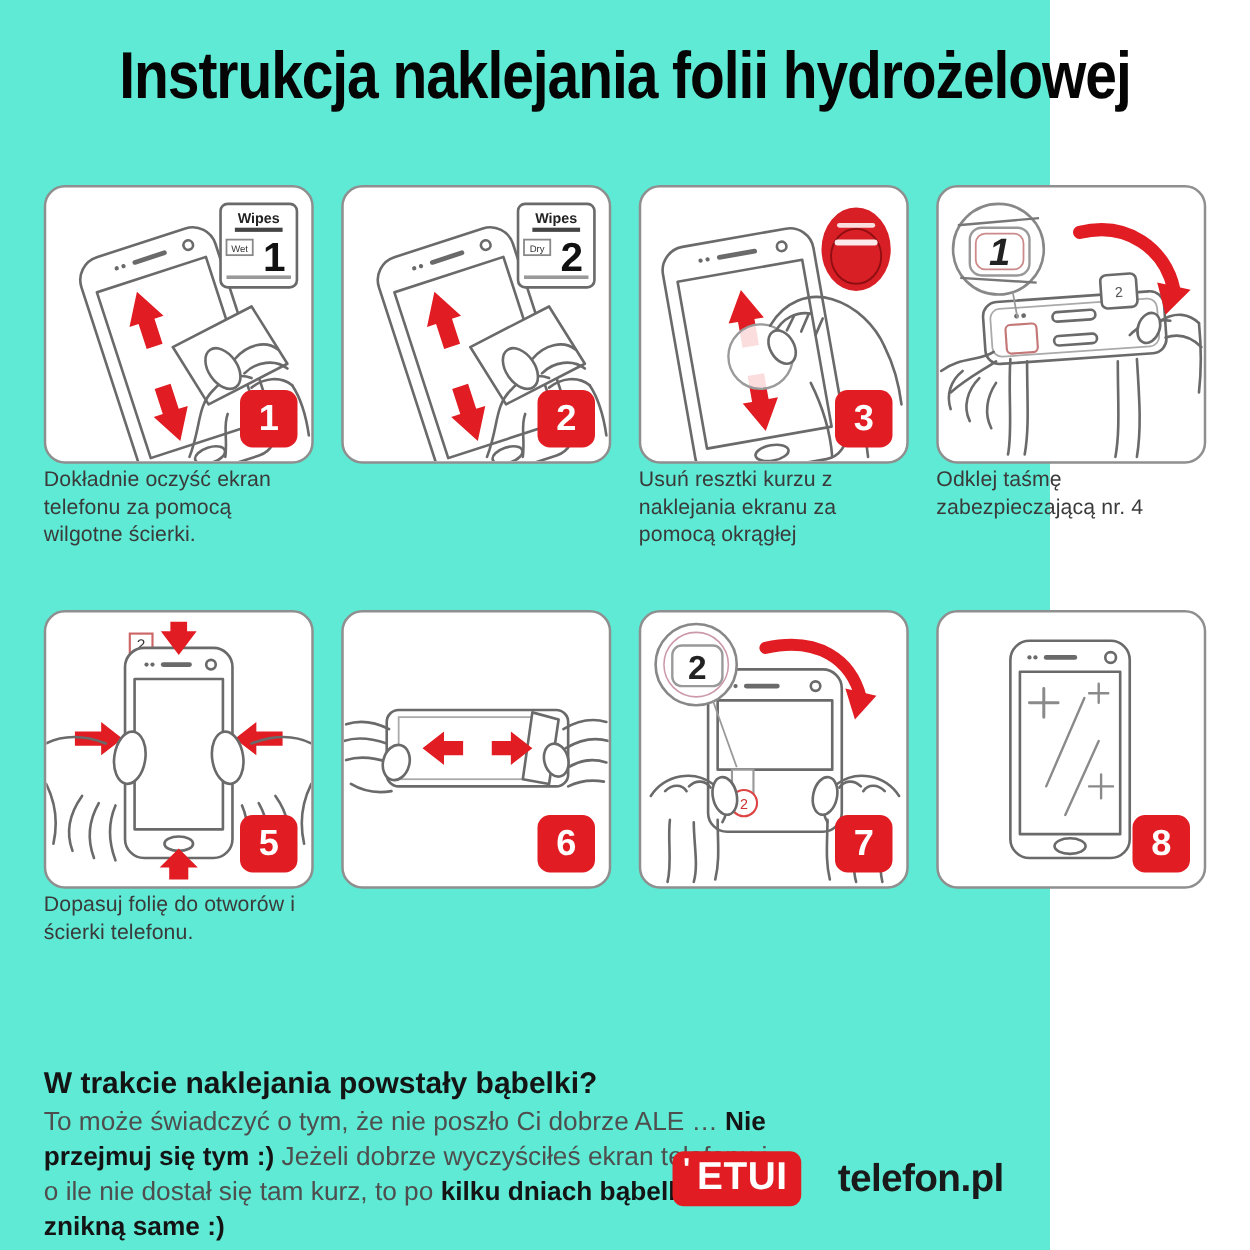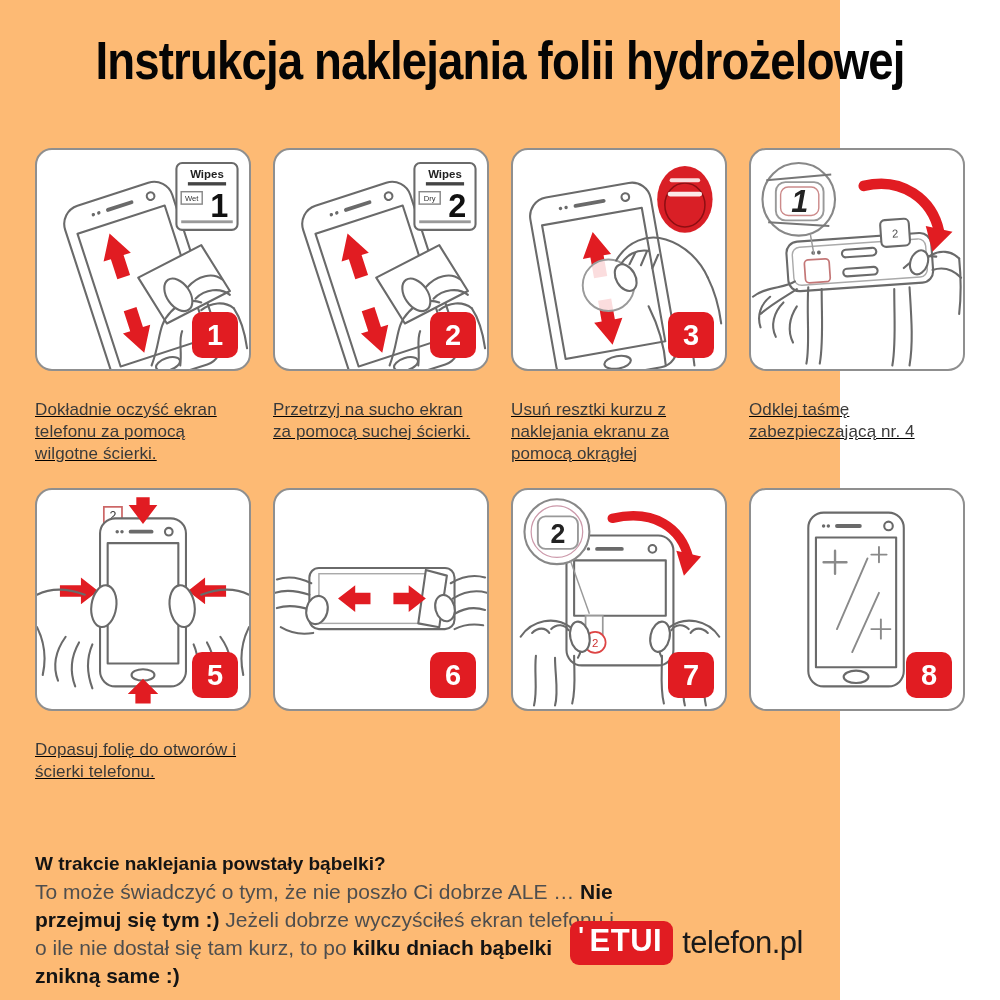--- a/index.html
+++ b/index.html
@@ -1,50 +1,50 @@
 <!DOCTYPE html>
 <html><head>
 <meta charset="utf-8">
 <style>
   * { margin:0; padding:0; box-sizing:border-box; }
   html,body { width:1000px; height:1000px; background:#ffffff; overflow:hidden;
               font-family:"Liberation Sans", sans-serif; }
-  .page { position:relative; width:840px; height:1000px; background:#fdba74; }
+  .page { position:relative; width:840px; height:1000px; background:#5eead4; }
 
   
   .title { position:absolute; top:30px; left:0; width:1000px; text-align:center;
            font-weight:bold; font-size:53px; letter-spacing:-1px; color:#050505;
            transform:scaleX(0.86); transform-origin:center; white-space:nowrap; }
 
   
   .grid { position:absolute; left:35px; top:148px; width:930px;
-          display:grid; grid-template-columns:repeat(4,1fr); column-gap:22px;text-decoration:underline; }
+          display:grid; grid-template-columns:repeat(4,1fr); column-gap:22px; }
   .cell { height:340px; }
   .panel { position:relative; width:100%; height:223px; background:#fff;
            border:2px solid #8f8f8f; border-radius:17px; overflow:hidden; }
   .panel svg { position:absolute; left:0; top:0; width:100%; height:100%; }
   .badge { position:absolute; right:11px; bottom:11px; width:46px; height:46px;
            background:#e11c22; border-radius:10px; color:#fff; font-weight:bold;
            font-size:29px; display:flex; align-items:center; justify-content:center; }
-  .caption { margin-top:28px; font-size:17px; line-height:1.28; color:#3a3a3a;
+  .caption { margin-top:2px; font-size:17px; line-height:1.28; color:#3a3a3a;
              padding-right:4px; letter-spacing:0.1px; }
 
   
   .footer { position:absolute; left:35px; top:853px; width:580px; }
-  .footer h3 { font-size:19px; font-weight:bold; color:#141414; margin-bottom:3px; }
+  .footer h3 { font-size:24px; font-weight:bold; color:#141414; margin-bottom:3px; }
   .footer p { font-size:21px; line-height:1.34; color:#4e4e4e; }
   .footer p b { color:#141414; }
 
   
   .logo { position:absolute; right:37px; top:921px; display:flex; align-items:center; gap:9px; }
   .logo-box { background:#e11c22; border-radius:9px; padding:2px 11px 6px 8px;
               color:#fff; font-weight:bold; font-size:31px; letter-spacing:0.5px;
               display:flex; align-items:flex-start; line-height:1.15; }
   .logo-mark { font-size:24px; margin-right:5px; line-height:1; margin-top:1px; }
-  .logo-domain { font-size:31px; font-weight:normal; color:#1a1a1a; letter-spacing:-0.5px; }
+  .logo-domain { font-size:31px; font-weight:bold; color:#1a1a1a; letter-spacing:-0.5px;margin-left:20px; }
 
   
   svg .ln { fill:none; stroke:#6a6a6a; stroke-width:2.2; stroke-linecap:round; stroke-linejoin:round; }
   svg .lnw { fill:#fff; stroke:#6a6a6a; stroke-width:2.2; stroke-linecap:round; stroke-linejoin:round; }
   svg .red { fill:#e11c22; stroke:none; }
   svg text { font-family:"Liberation Sans", sans-serif; }
 </style>
 </head>
 <body>
 
@@ -126,21 +126,20 @@
             <text x="178" y="26" text-anchor="middle" font-size="12" font-weight="bold" fill="#222">Wipes</text>
             <rect x="158" y="30" width="40" height="3.5" fill="#444"></rect>
             <rect x="151" y="40" width="22" height="13" fill="#fff" stroke="#888" stroke-width="1.5"></rect>
             <text x="162" y="50" text-anchor="middle" font-size="8" fill="#333">Dry</text>
             <text x="191" y="66" text-anchor="middle" font-size="34" font-weight="bold" fill="#111">2</text>
             <rect x="151" y="70" width="54" height="3" fill="#999"></rect>
           </g>
         </svg>
         <div class="badge">2</div>
       </div>
-      <div class="caption">Przetrzyj na sucho ekran za pomocą suchej ścierki.</div>
     </div>
 
     <div class="cell">
       <div class="panel">
         <svg viewBox="0 0 222 222">
           <g transform="rotate(-10 100 130)">
             <rect class="lnw" x="30" y="36" width="128" height="196" rx="20"></rect>
             <rect class="lnw" x="41" y="64" width="106" height="142"></rect>
             <circle cx="63" cy="50" r="1.8" fill="#6a6a6a"></circle>
               <circle cx="69" cy="50" r="1.8" fill="#6a6a6a"></circle>

